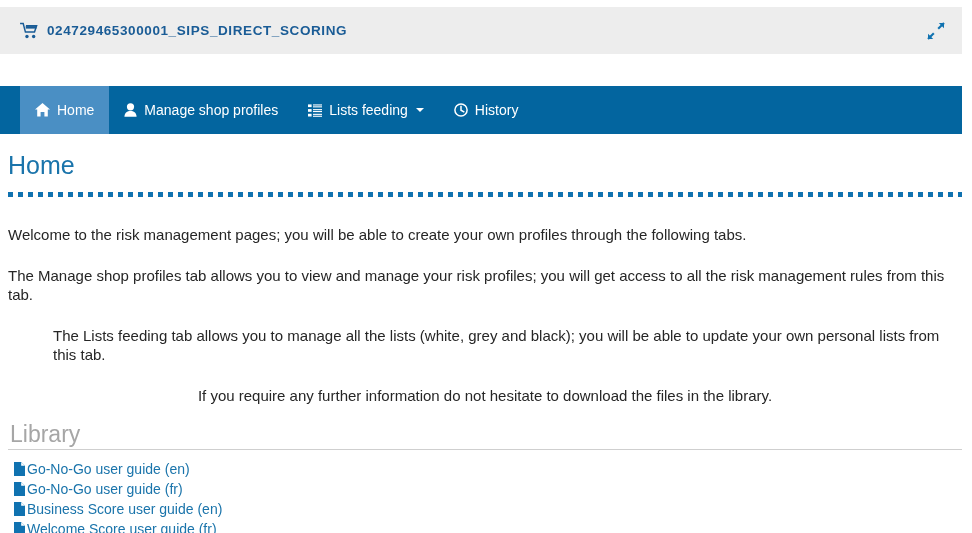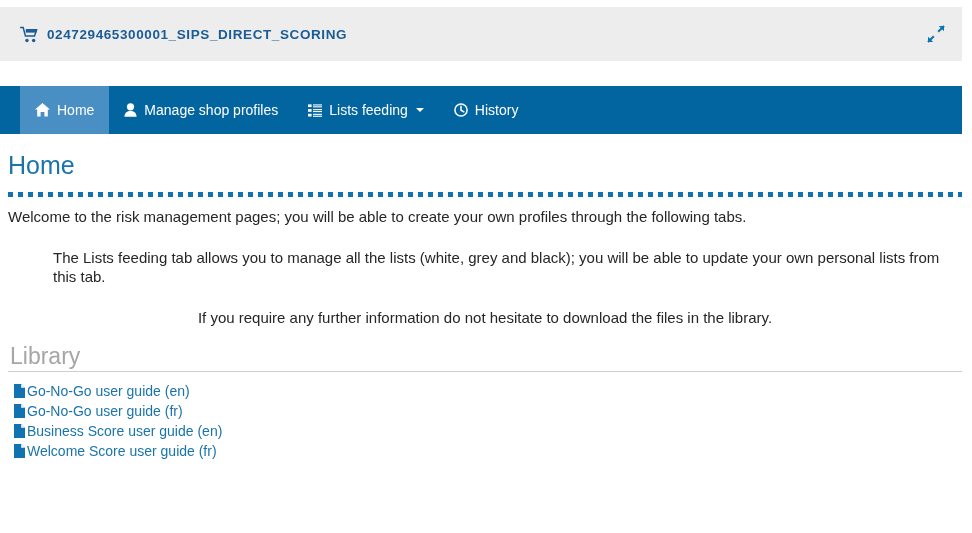--- a/index.html
+++ b/index.html
@@ -13,21 +13,21 @@
     font-family: "Liberation Sans", sans-serif;
     overflow: hidden;
   }
 
   
   .topbar {
     position: absolute;
     left: 0;
     top: 7px;
     width: 962px;
-    height: 54px;
+    height: 47px;
     background: #ededed;
     display: flex;
     align-items: center;
   }
   .topbar-left {
     display: flex;
     align-items: center;
     padding-left: 20px;
     flex: 1 1 auto;
     min-width: 0;
@@ -120,21 +120,21 @@
     background-size: 10px 5px;
     background-repeat: repeat-x;
   }
   .para {
     color: #262626;
     font-size: 15px;
     line-height: 19px;
     margin: 0;
     padding: 0;
   }
-  .p1 { margin-top: 10px; }
+  .p1 { margin-top: 28px; }
   .p2 { margin-top: 22px; }
   .p3 { margin-top: 22px; margin-left: 45px; }
   .p4 { margin-top: 22px; text-align: center; }
 
   .library-head {
     color: #a6a6a6;
     font-size: 23px;
     font-weight: normal;
     margin: 0;
     padding: 0 0 5px 2px;
@@ -241,20 +241,21 @@
   </a>
 
 </nav>
 
 <div class="content">
 
   <h1 class="page-title">Home</h1>
   <div class="dotted-rule"></div>
 
   <p class="para p1">Welcome to the risk management pages; you will be able to create your own profiles through the following tabs.</p>
+  <p class="para p2">The Manage shop profiles tab allows you to view and manage your risk profiles; you will get access to all the risk management rules from this tab.</p>
   <p class="para p3">The Lists feeding tab allows you to manage all the lists (white, grey and black); you will be able to update your own personal lists from this tab.</p>
   <p class="para p4">If you require any further information do not hesitate to download the files in the library.</p>
 
   <h2 class="library-head">Library</h2>
 
   <ul class="lib-list">
 
     <li class="lib-item">
       <svg class="file-icon" viewBox="0 0 11 14">
         <path d="M0 0 H7.2 L11 3.8 V14 H0 Z" fill="#1072b0"></path>

